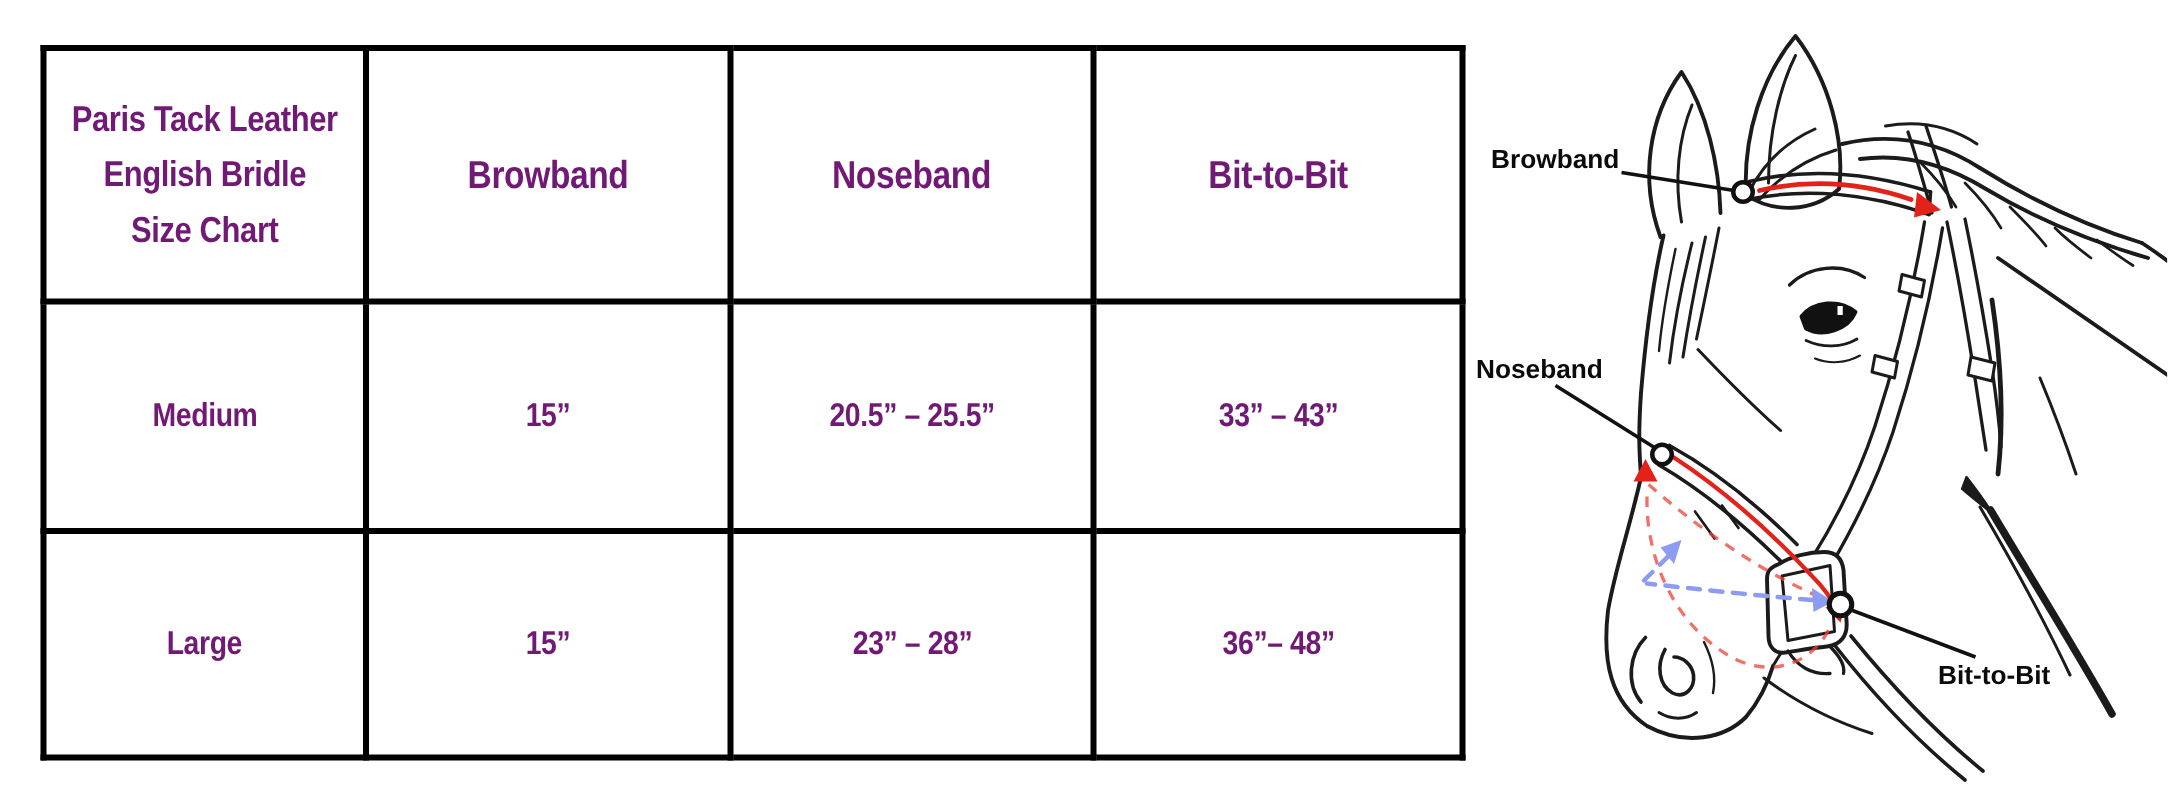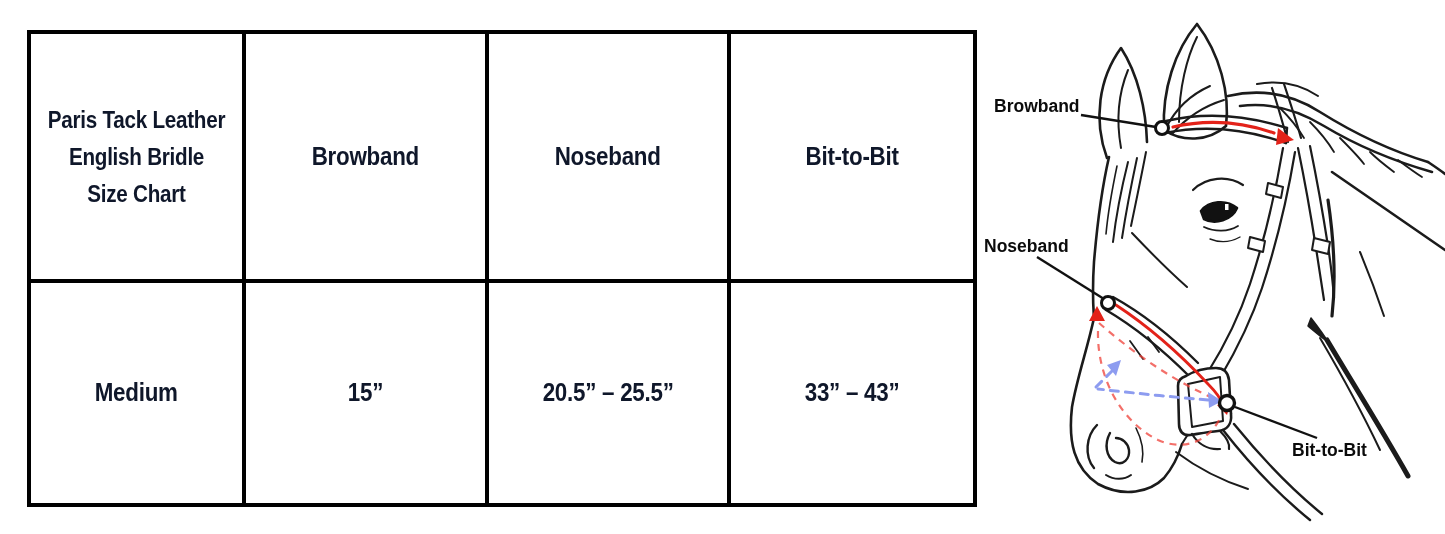--- a/index.html
+++ b/index.html
@@ -3,28 +3,28 @@
 <meta charset="utf-8">
 <style>
   html,body{margin:0;padding:0;background:#ffffff;}
   body{font-family:"Liberation Sans", sans-serif;}
   .stage{position:relative;width:1445px;height:534px;background:#fff;overflow:hidden;}
 
   
   table.size-chart{
     position:absolute;left:27px;top:30px;width:946px;height:477px;
     border-collapse:collapse;table-layout:fixed;text-align:center;
-    color:#0f172a;
+    color:#701a75;
   }
   table.size-chart td{border:4px solid #000;padding:0;vertical-align:middle;font-weight:bold;}
   .cnd{display:inline-block;transform:scaleX(0.86);transform-origin:center;letter-spacing:-0.3px;white-space:nowrap;}
   .title-cell{font-size:24px;line-height:37px;}
   .title-cell .cnd{display:block;}
   .hdr{font-size:26px;}
-  .cell{font-size:26px;}
+  .cell{font-size:22px;}
 
   
   .diagram{position:absolute;left:980px;top:0;width:465px;height:534px;}
   .dg-label{font-weight:bold;font-size:17.5px;fill:#0b0b0b;}
 </style>
 </head>
 <body>
 
 <div class="stage">
 
@@ -44,20 +44,26 @@
       </td>
       <td class="hdr"><span class="cnd">Browband</span></td>
       <td class="hdr"><span class="cnd">Noseband</span></td>
       <td class="hdr"><span class="cnd">Bit-to-Bit</span></td>
     </tr>
     <tr style="height:111px">
       <td class="cell"><span class="cnd">Medium</span></td>
       <td class="cell"><span class="cnd">15”</span></td>
       <td class="cell"><span class="cnd">20.5” – 25.5”</span></td>
       <td class="cell"><span class="cnd">33” – 43”</span></td>
+    </tr>
+    <tr style="height:110px">
+      <td class="cell"><span class="cnd">Large</span></td>
+      <td class="cell"><span class="cnd">15”</span></td>
+      <td class="cell"><span class="cnd">23” – 28”</span></td>
+      <td class="cell"><span class="cnd">36”– 48”</span></td>
     </tr>
   </tbody>
     </table>
 
   <svg class="diagram" viewBox="0 0 465 534">
     <g stroke="#1b1b1b" stroke-width="2.6" fill="none" stroke-linecap="round" stroke-linejoin="round">
 
       <path d="M129,157 C121,192 117,226 114,262 C112,292 113,302 114,318 C107,350 97,378 92,407 C88,442 94,468 118,484 C144,498 170,492 184,478 C194,466 199,454 202,444"></path>
       <path d="M202,444 C208,434 212,427 218,421" stroke-width="2"></path>
       <path d="M196,452 C220,470 246,482 268,489" stroke-width="2"></path>

